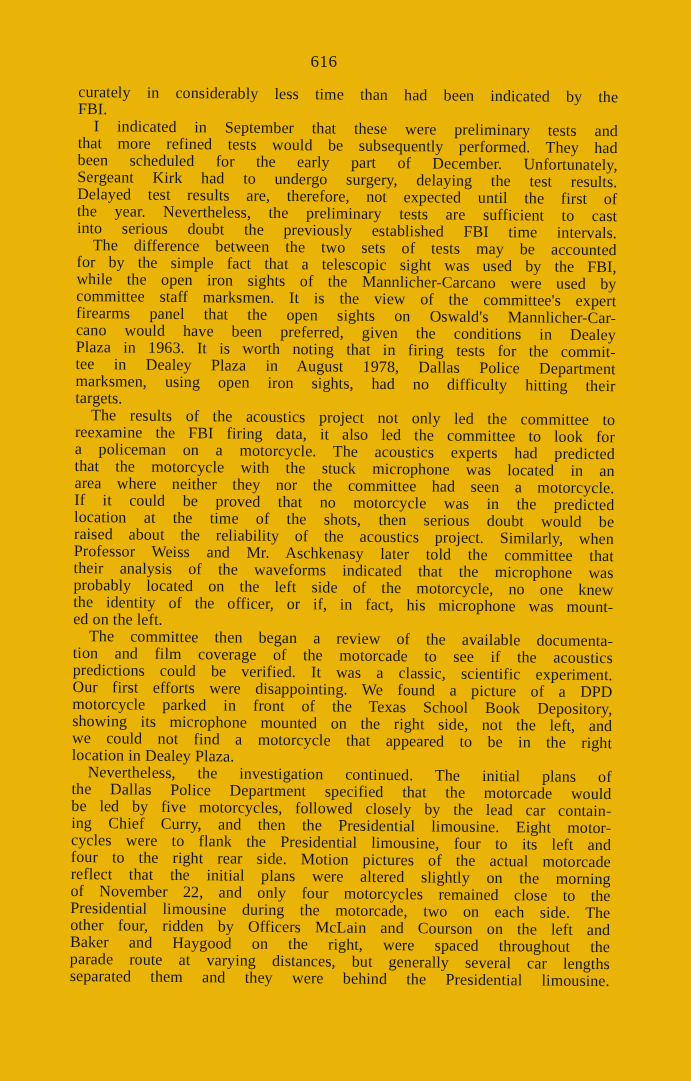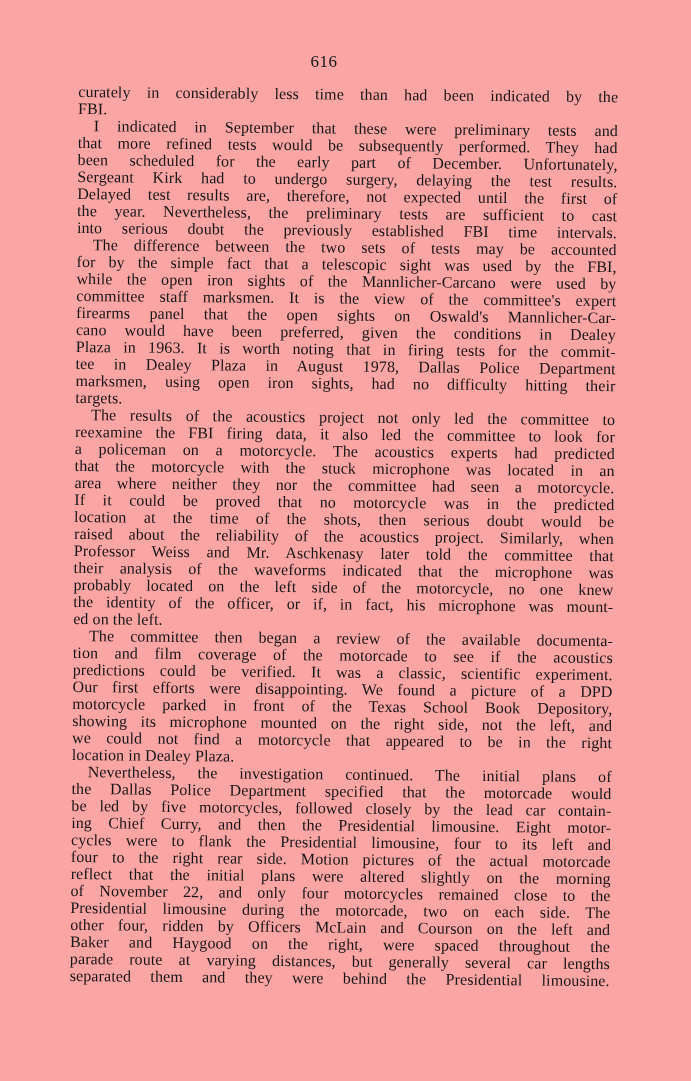--- a/index.html
+++ b/index.html
@@ -4,21 +4,21 @@
 <style>
   html, body {
     margin: 0;
     padding: 0;
     background: #ffffff;
   }
   .page {
     position: relative;
     width: 691px;
     height: 1081px;
-    background: #fca5a5;
+    background: #eab308;
     overflow: hidden;
     font-family: "Liberation Serif", "DejaVu Serif", serif;
     color: #151515;
   }
   .page-number {
     position: absolute;
     top: 52px;
     left: 0;
     width: 648px;
     text-align: center;

